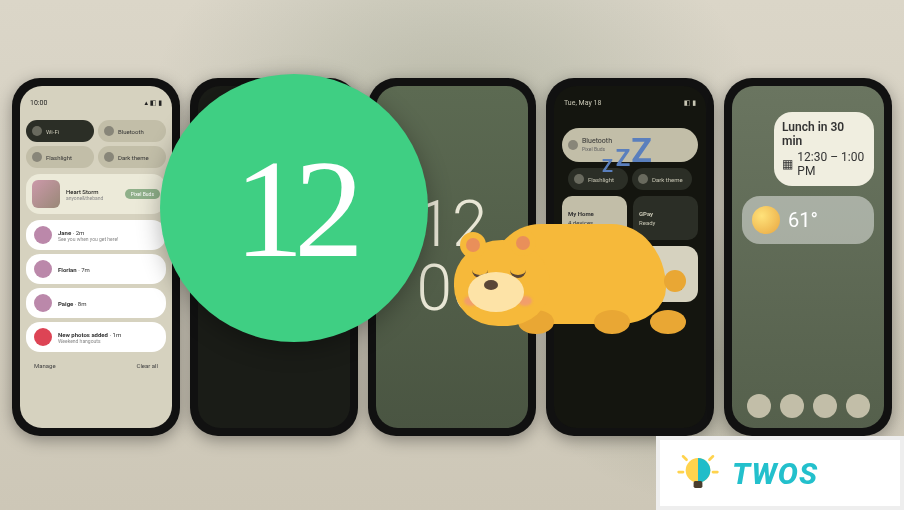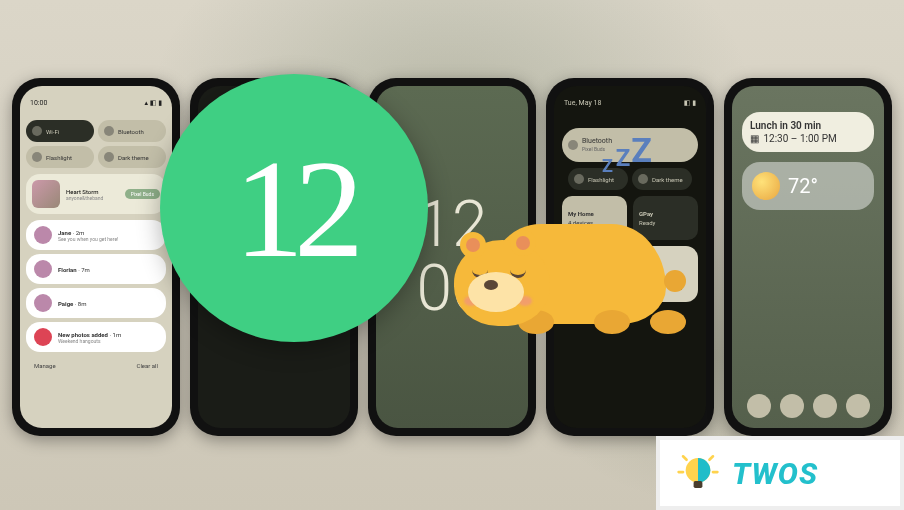--- a/index.html
+++ b/index.html
@@ -56,21 +56,21 @@
   .p4 .qs.big { height:34px; border-radius:17px; font-size:7px; }
   .p4 .grid2 { display:flex; gap:6px; margin-top:6px; }
   .p4 .card { flex:1; height:44px; border-radius:10px; background:#2b2e26; padding:6px; font-size:6px; display:flex; flex-direction:column; justify-content:center; gap:2px; }
   .p4 .card.l { background:#c2bea8; color:#333; }
   .p4 .mcard { margin-top:6px; background:#d6d2bf; border-radius:12px; padding:8px; color:#333; font-size:6px; }
   .p4 .controls { display:flex; justify-content:space-around; margin-top:6px; font-size:8px; }
 
   
   .p5 .screen { background:linear-gradient(#6a7560,#55604c); }
   .p5 .w5 { padding:26px 10px 0; }
-  .p5 .lunch { background:#f0eee0; border-radius:18px; padding:8px; font-size:10px; color:#333; margin-bottom:10px; }
+  .p5 .lunch { background:#f0eee0; border-radius:18px; padding:8px; font-size:12px; color:#333; margin-bottom:10px;margin-left:32px; }
   .p5 .lunch .t { font-weight:600; }
   .p5 .weather { background:rgba(255,255,255,.45); border-radius:18px; padding:10px; display:flex; align-items:center; gap:8px; }
   .p5 .temp { font-size:20px; color:#fff; }
   .p5 .sun { width:28px; height:28px; border-radius:50%; background:radial-gradient(circle at 35% 35%, #ffe27a, #e8a640); }
 
   .dock { position:absolute; bottom:10px; left:10px; right:10px; display:flex; justify-content:space-around; }
   .dock .ic { width:24px; height:24px; border-radius:50%; background:#c2bea8; }
 
   
   .badge12 { position:absolute; top:74px; left:160px; width:268px; height:268px; border-radius:50%; background:#3fcf83; display:flex; align-items:center; justify-content:center; box-shadow:0 6px 24px rgba(0,0,0,.3); }
@@ -259,21 +259,21 @@
       <div class="w5">
         <div class="lunch">
           <div class="t">Lunch in 30 min</div>
           <div style="display:flex;align-items:center;gap:4px;margin-top:2px">
             <span>▦</span>
             <span>12:30 – 1:00 PM</span>
           </div>
         </div>
         <div class="weather">
           <div class="sun"></div>
-          <div class="temp">72°</div>
+          <div class="temp">61°</div>
         </div>
       </div>
       <div class="dock">
         <div class="ic"></div>
         <div class="ic"></div>
         <div class="ic"></div>
         <div class="ic"></div>
       </div>
     </div>
   </div>

